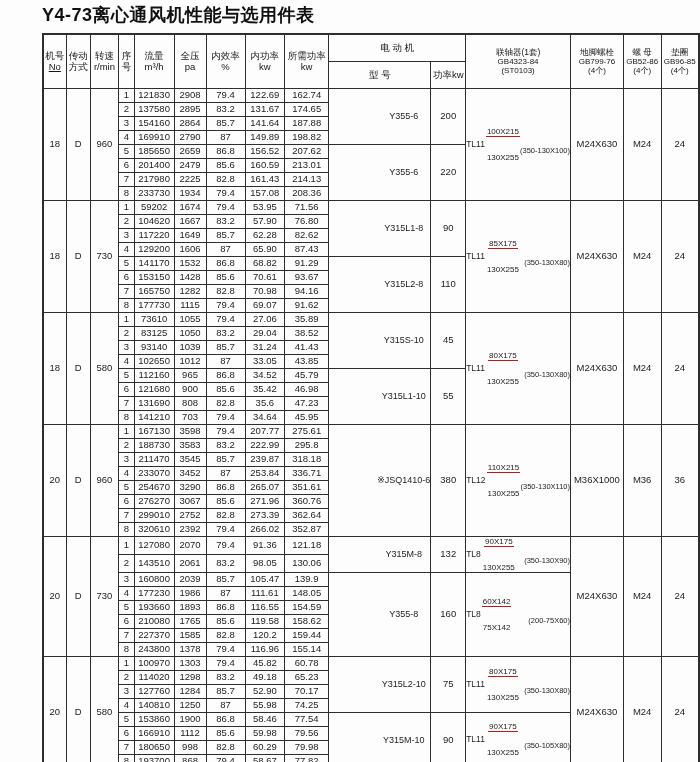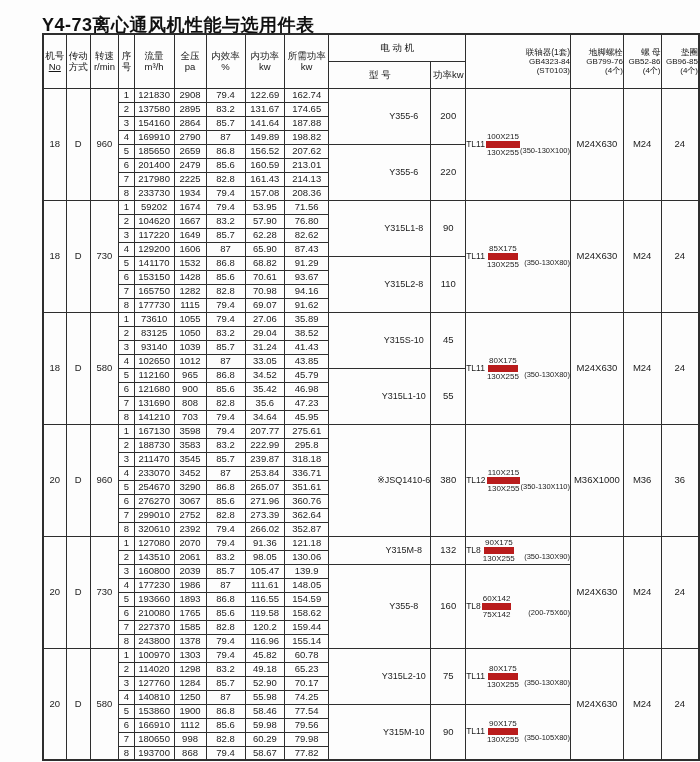--- a/index.html
+++ b/index.html
@@ -4,52 +4,52 @@
 <style>
   * { margin:0; padding:0; box-sizing:border-box; }
   html,body { background:#ffffff; }
   body {
     width:700px; height:762px;
     font-family:"Liberation Sans","DejaVu Sans",sans-serif;
     color:#1a1a1a;
   }
   .page { position:relative; width:700px; height:762px; background:#fdfdfd; overflow:hidden; }
   .title {
-    position:absolute; left:42px; top:13px;
+    position:absolute; left:42px; top:3px;
     font-size:18px; font-weight:bold; letter-spacing:0.5px; color:#111;
     font-family:"Liberation Sans","DejaVu Sans",sans-serif;
   }
   table.fan {
     position:absolute; left:42px; top:33px;
     border-collapse:collapse; table-layout:fixed;
     border:2px solid #2e2e2e;
     background:#fdfdfd;
   }
   .fan th, .fan td {
     border:1px solid #2e2e2e;
     text-align:center; vertical-align:middle;
     padding:0; font-weight:normal;
     overflow:hidden; white-space:nowrap;
   }
   .fan thead tr.h1 { height:27px; }
   .fan thead tr.h2 { height:27px; }
   .fan thead th { font-size:9.5px; line-height:11px; color:#161616; }
   .fan thead th .ln { display:block; }
   .fan thead th .u { text-decoration:underline; }
-  .fan thead th.small3 { font-size:8px; line-height:9px;text-align:right; }
+  .fan thead th.small3 { font-size:8px; line-height:9px; }
   .fan thead th.small3 .ln.cjk { font-size:8.5px; }
   .fan tbody td { font-size:9.5px; height:14px; line-height:12px; color:#1c1c1c; }
   .fan tbody td.motor-model { font-size:9px;padding-left:48px; }
   .fan tbody td.coupling-cell { font-size:8px; }
   .coupling { display:flex; align-items:center; justify-content:space-between; line-height:9px; }
   .coupling-row { display:flex; align-items:center; justify-content:center; gap:1px; }
   .coupling-prefix { font-size:8.5px; }
   .frac { display:inline-flex; flex-direction:column; align-items:center; }
-  .frac-top { display:block; border-bottom:7px solid #b91c1c; padding:0 1px; }
-  .frac-bottom { display:block; padding:0 1px; }
+  .frac-top { display:block; border-bottom:1px solid #b91c1c; padding:0 1px; }
+  .frac-bottom { display:block; padding:0 1px;margin-top:16px; }
   .coupling-note { font-size:7.5px; margin-top:12px; }
 </style>
 </head>
 <body>
 
 <div class="page">
   <div class="title">Y4-73离心通风机性能与选用件表</div>
 
   <table class="fan">
     <colgroup>

